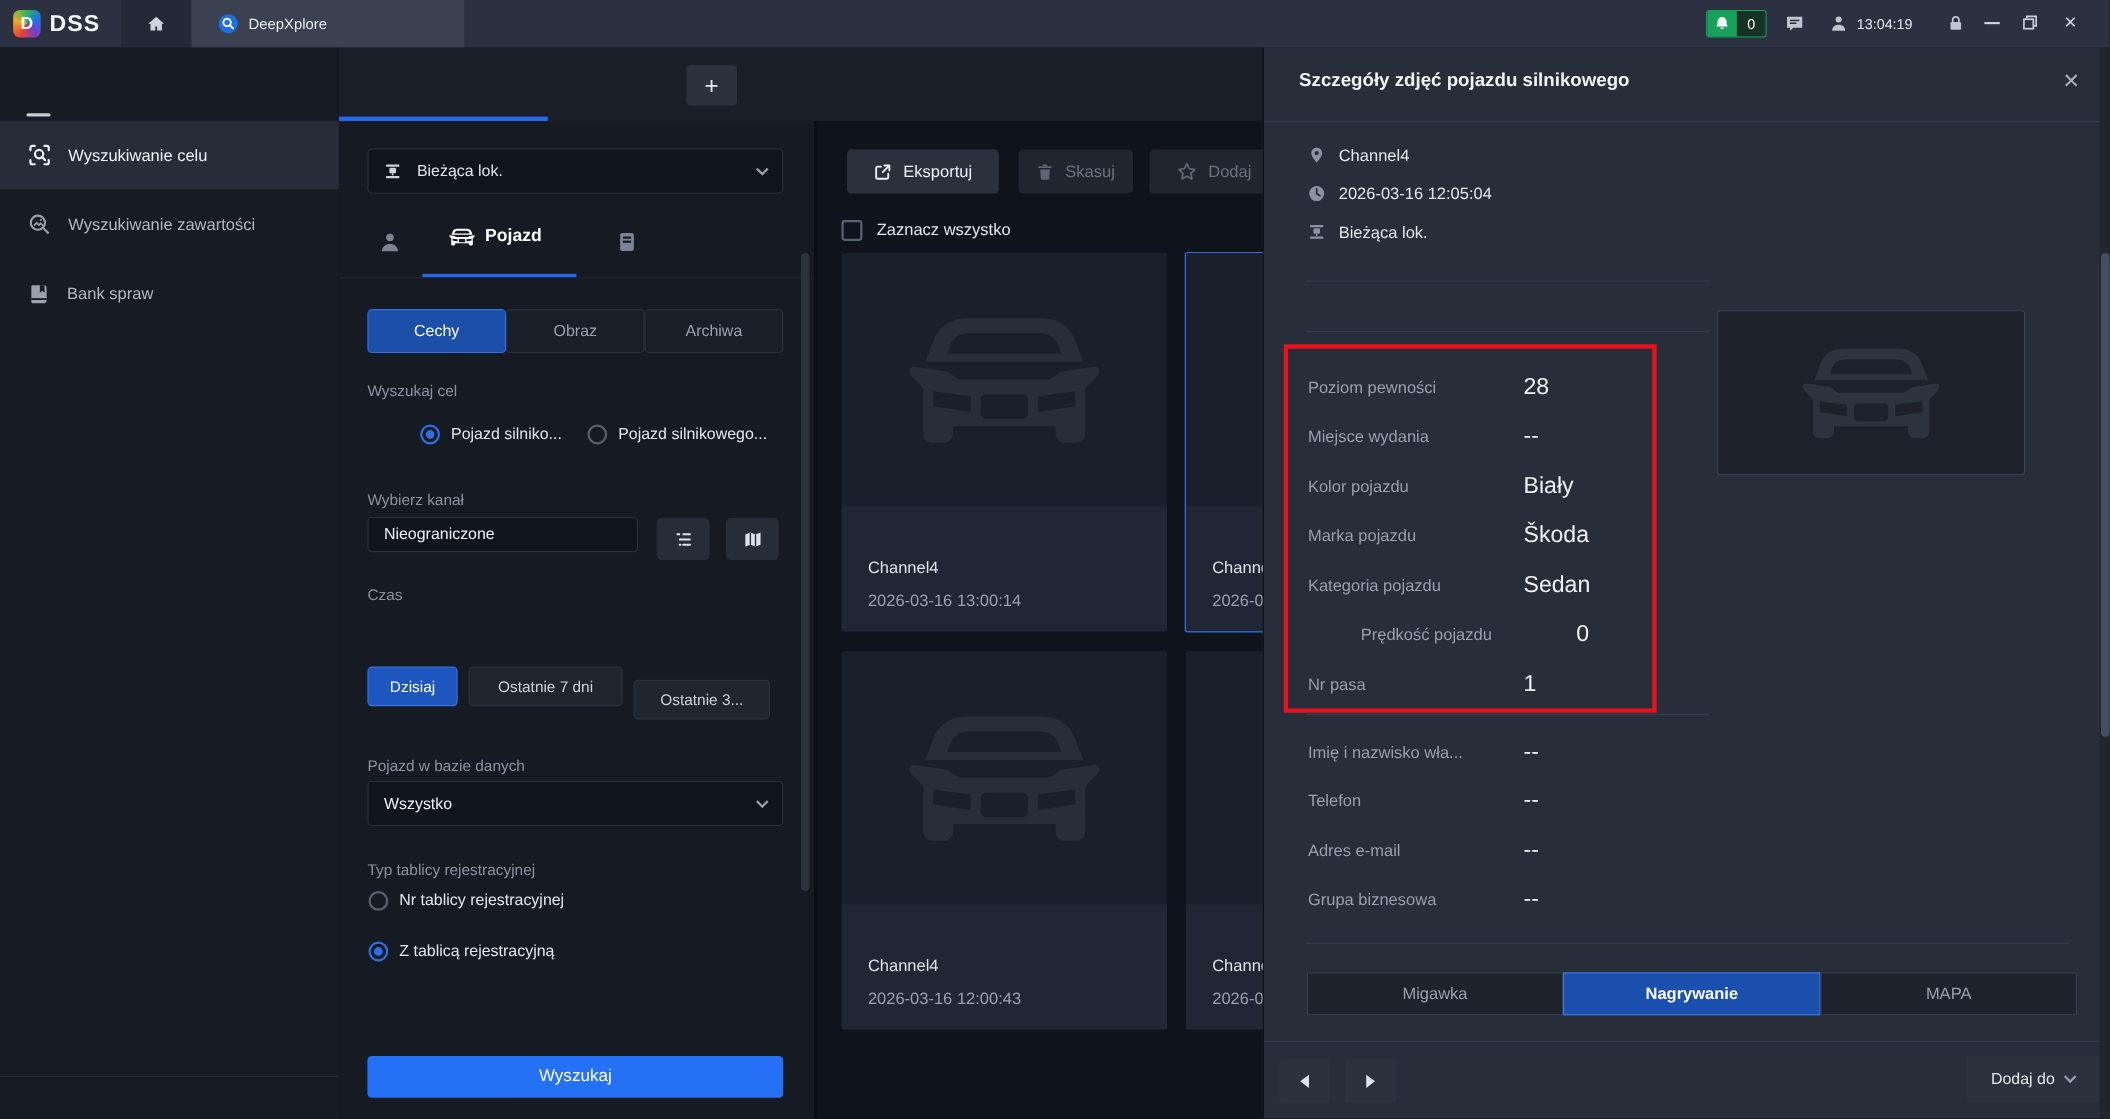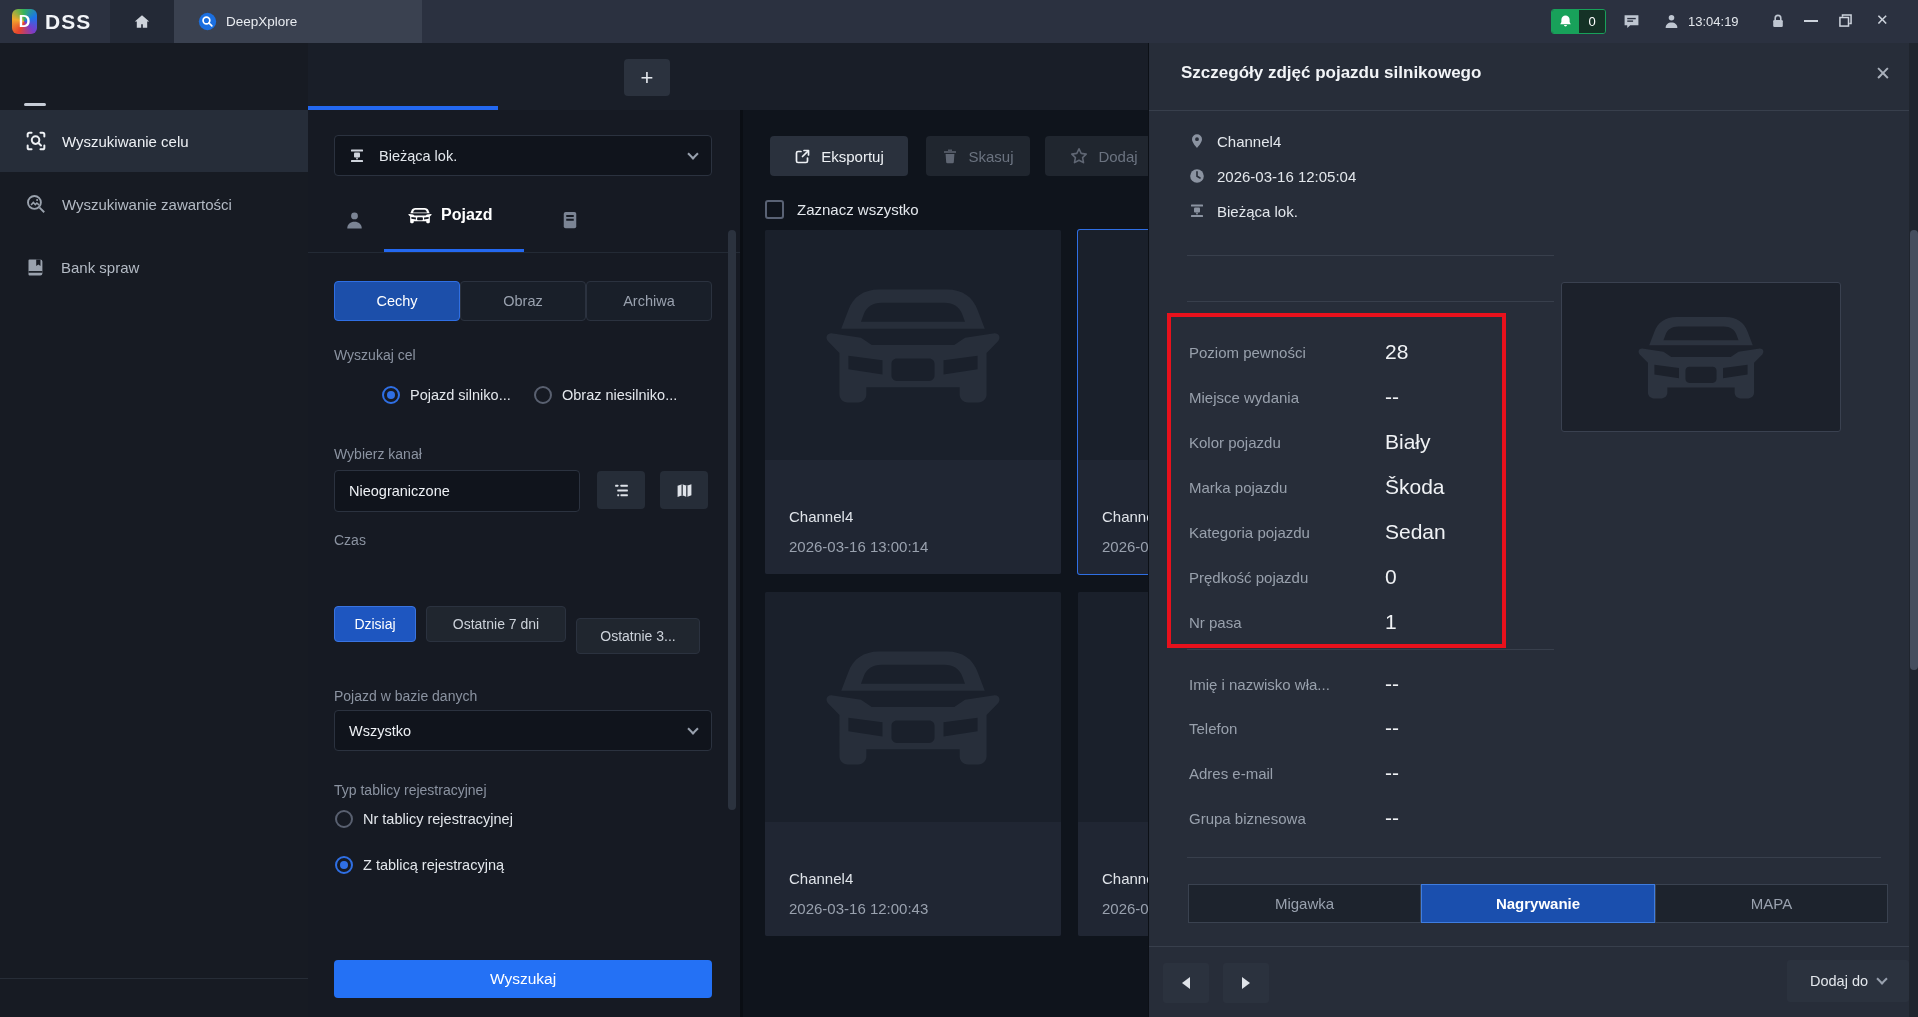--- a/index.html
+++ b/index.html
@@ -269,25 +269,25 @@
   <div class="abs form-label" style="left:26px; top:237px;">Wyszukaj cel</div>
 
   <div class="abs flex radio-row" style="left:27px; top:276px;margin-left:47px;">
     <span class="radio sel">
         <i></i>
       </span>
     <span>Pojazd silniko...</span>
   </div>
   <div class="abs flex radio-row" style="left:226px; top:276px;">
     <span class="radio"></span>
-    <span>Obraz niesilniko...</span>
+    <span>Pojazd silnikowego...</span>
   </div>
 
   <div class="abs form-label" style="left:26px; top:336px;">Wybierz kanał</div>
-  <div class="abs flex inputbox" style="left:26px; top:360px; width:246px; height:42px; padding:0 14px;">
+  <div class="abs flex inputbox" style="left:26px; top:360px; width:246px; height:32px; padding:0 14px;">
     <span style="font-size:14.5px; color:#eef1f5;">Nieograniczone</span>
   </div>
   <div class="abs flex icon-btn" style="left:289px; top:361px; width:48px; height:38px;">
     <span>
       <svg width="17" height="17" viewBox="0 0 16 16" fill="#dfe3e9">
           <rect x="2" y="2.6" width="3" height="1.8" rx=".4"></rect>
           <rect x="7" y="2.6" width="7" height="1.8" rx=".4"></rect>
           <rect x="4" y="7.1" width="10" height="1.8" rx=".4"></rect>
           <rect x="7" y="11.6" width="7" height="1.8" rx=".4"></rect>
           <rect x="4" y="11.6" width="1.8" height="1.8" rx=".4"></rect>
@@ -464,21 +464,21 @@
   </div>
   <div class="abs flex" style="left:40px; top:432px; width:360px; height:24px;">
     <span class="frow-label" style="width:196px;">Marka pojazdu</span>
     <span class="frow-value">Škoda</span>
   </div>
   <div class="abs flex" style="left:40px; top:477px; width:360px; height:24px;">
     <span class="frow-label" style="width:196px;">Kategoria pojazdu</span>
     <span class="frow-value">Sedan</span>
   </div>
   <div class="abs flex" style="left:40px; top:522px; width:360px; height:24px;">
-    <span class="frow-label" style="width:196px;">Prędkość pojazdu</span>
+    <span class="frow-label" style="width:196px;margin-left:48px;">Prędkość pojazdu</span>
     <span class="frow-value">0</span>
   </div>
   <div class="abs flex" style="left:40px; top:567px; width:360px; height:24px;">
     <span class="frow-label" style="width:196px;">Nr pasa</span>
     <span class="frow-value">1</span>
   </div>
 
   <div class="abs redbox" style="left:18px; top:270px; width:339px; height:335px;"></div>
 
   <div class="abs psep" style="left:38px; top:606px; width:367px;"></div>

